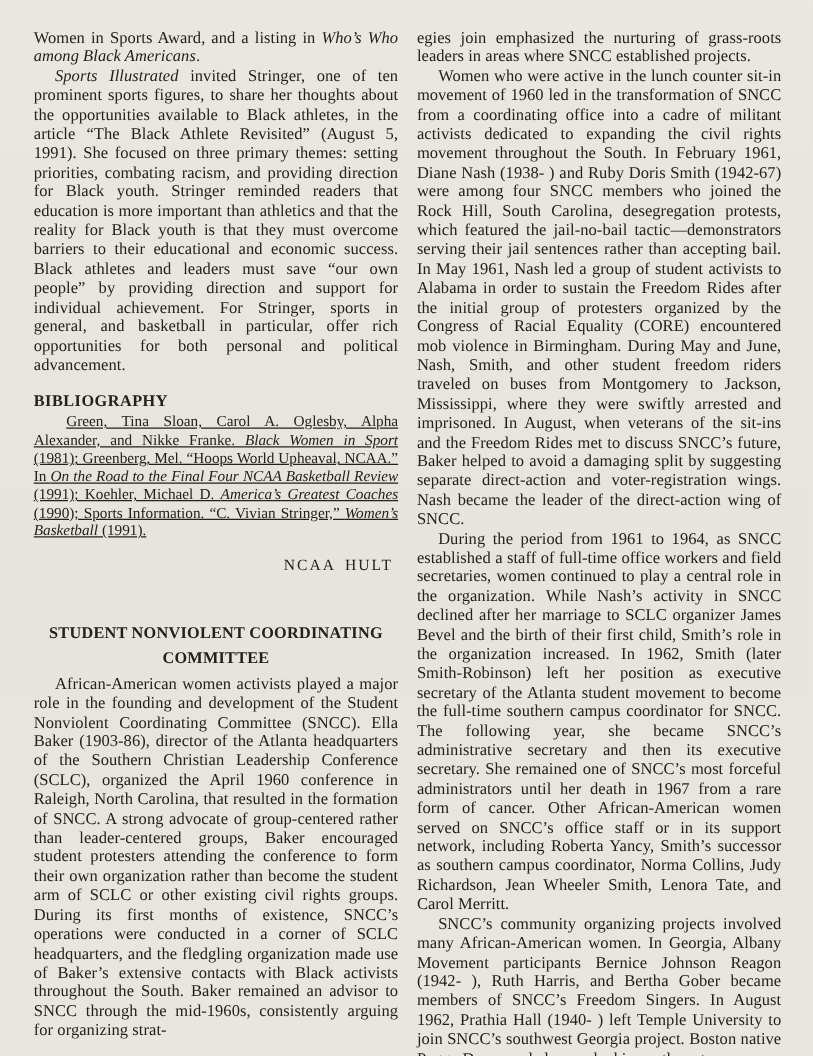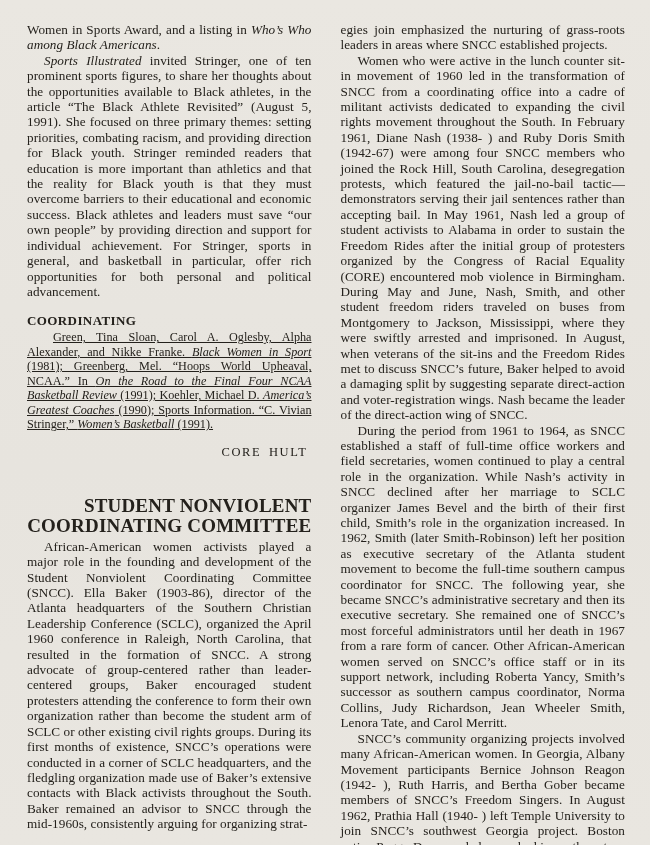--- a/index.html
+++ b/index.html
@@ -11,21 +11,21 @@
     color: #24211c;
     overflow: hidden;
   }
   .page {
     box-sizing: border-box;
     width: 650px;
     height: 845px;
     padding: 22px 25px 10px 27px;
     background: linear-gradient(180deg, #eae7e1 0%, #e7e4de 55%, #e9e6e0 100%);
     display: flex;
-    gap: 29px;
+    gap: 15px;
   }
   .col {
     flex: 1 1 0;
     min-width: 0;
   }
   p.body-text {
     margin: 0;
     font-size: 13.2px;
     line-height: 15.4px;
     text-align: justify;
@@ -49,39 +49,39 @@
   }
   .byline {
     margin: 13px 4px 0 0;
     text-align: right;
     font-size: 12.5px;
     letter-spacing: 1.6px;
     word-spacing: 3px;
   }
   h2.article-title {
     margin: 36px 0 2px 0;
-    font-size: 19px;
+    font-size: 13px;
     line-height: 20.5px;
     font-weight: bold;
     letter-spacing: 0.2px;
-    text-align: right;
+    text-align: center;
   }
   i { font-style: italic; }
 </style>
 </head>
 <body>
 
 <div class="page">
 
   <div class="col">
     <p class="body-text"><span>Women in Sports Award, and a listing in </span><i>Who’s Who among Black Americans</i><span>.</span></p>
     <p class="body-text indent"><i>Sports Illustrated</i><span> invited Stringer, one of ten prominent sports figures, to share her thoughts about the opportunities available to Black athletes, in the article “The Black Athlete Revisited” (August 5, 1991). She focused on three primary themes: setting priorities, combating racism, and providing direction for Black youth. Stringer reminded readers that education is more important than athletics and that the reality for Black youth is that they must overcome barriers to their educational and economic success. Black athletes and leaders must save “our own people” by providing direction and support for individual achievement. For Stringer, sports in general, and basketball in particular, offer rich opportunities for both personal and political advancement.</span></p>
-    <h3 class="bib-heading">COORDINATING</h3>
+    <h3 class="bib-heading">BIBLIOGRAPHY</h3>
     <p class="bib-text"><span>Green, Tina Sloan, Carol A. Oglesby, Alpha Alexander, and Nikke Franke. </span><i>Black Women in Sport</i><span> (1981); Greenberg, Mel. “Hoops World Upheaval, NCAA.” In </span><i>On the Road to the Final Four NCAA Basketball Review</i><span> (1991); Koehler, Michael D. </span><i>America’s Greatest Coaches</i><span> (1990); Sports Information. “C. Vivian Stringer,” </span><i>Women’s Basketball</i><span> (1991).</span></p>
-    <div class="byline">CORE HULT</div>
+    <div class="byline">NCAA HULT</div>
     <h2 class="article-title">STUDENT NONVIOLENT COORDINATING COMMITTEE</h2>
     <p class="body-text indent"><span>African-American women activists played a major role in the founding and development of the Student Nonviolent Coordinating Committee (SNCC). Ella Baker (1903-86), director of the Atlanta headquarters of the Southern Christian Leadership Conference (SCLC), organized the April 1960 conference in Raleigh, North Carolina, that resulted in the formation of SNCC. A strong advocate of group-centered rather than leader-centered groups, Baker encouraged student protesters attending the conference to form their own organization rather than become the student arm of SCLC or other existing civil rights groups. During its first months of existence, SNCC’s operations were conducted in a corner of SCLC headquarters, and the fledgling organization made use of Baker’s extensive contacts with Black activists throughout the South. Baker remained an advisor to SNCC through the mid-1960s, consistently arguing for organizing strat-</span></p>
   </div>
 
   <div class="col">
     <p class="body-text"><span>egies join emphasized the nurturing of grass-roots leaders in areas where SNCC established projects.</span></p>
     <p class="body-text indent"><span>Women who were active in the lunch counter sit-in movement of 1960 led in the transformation of SNCC from a coordinating office into a cadre of militant activists dedicated to expanding the civil rights movement throughout the South. In February 1961, Diane Nash (1938- ) and Ruby Doris Smith (1942-67) were among four SNCC members who joined the Rock Hill, South Carolina, desegregation protests, which featured the jail-no-bail tactic—demonstrators serving their jail sentences rather than accepting bail. In May 1961, Nash led a group of student activists to Alabama in order to sustain the Freedom Rides after the initial group of protesters organized by the Congress of Racial Equality (CORE) encountered mob violence in Birmingham. During May and June, Nash, Smith, and other student freedom riders traveled on buses from Montgomery to Jackson, Mississippi, where they were swiftly arrested and imprisoned. In August, when veterans of the sit-ins and the Freedom Rides met to discuss SNCC’s future, Baker helped to avoid a damaging split by suggesting separate direct-action and voter-registration wings. Nash became the leader of the direct-action wing of SNCC.</span></p>
     <p class="body-text indent"><span>During the period from 1961 to 1964, as SNCC established a staff of full-time office workers and field secretaries, women continued to play a central role in the organization. While Nash’s activity in SNCC declined after her marriage to SCLC organizer James Bevel and the birth of their first child, Smith’s role in the organization increased. In 1962, Smith (later Smith-Robinson) left her position as executive secretary of the Atlanta student movement to become the full-time southern campus coordinator for SNCC. The following year, she became SNCC’s administrative secretary and then its executive secretary. She remained one of SNCC’s most forceful administrators until her death in 1967 from a rare form of cancer. Other African-American women served on SNCC’s office staff or in its support network, including Roberta Yancy, Smith’s successor as southern campus coordinator, Norma Collins, Judy Richardson, Jean Wheeler Smith, Lenora Tate, and Carol Merritt.</span></p>
     <p class="body-text indent"><span>SNCC’s community organizing projects involved many African-American women. In Georgia, Albany Movement participants Bernice Johnson Reagon (1942- ), Ruth Harris, and Bertha Gober became members of SNCC’s Freedom Singers. In August 1962, Prathia Hall (1940- ) left Temple University to join SNCC’s southwest Georgia project. Boston native Peggy Dammond also worked in southwest</span></p>
   </div>

